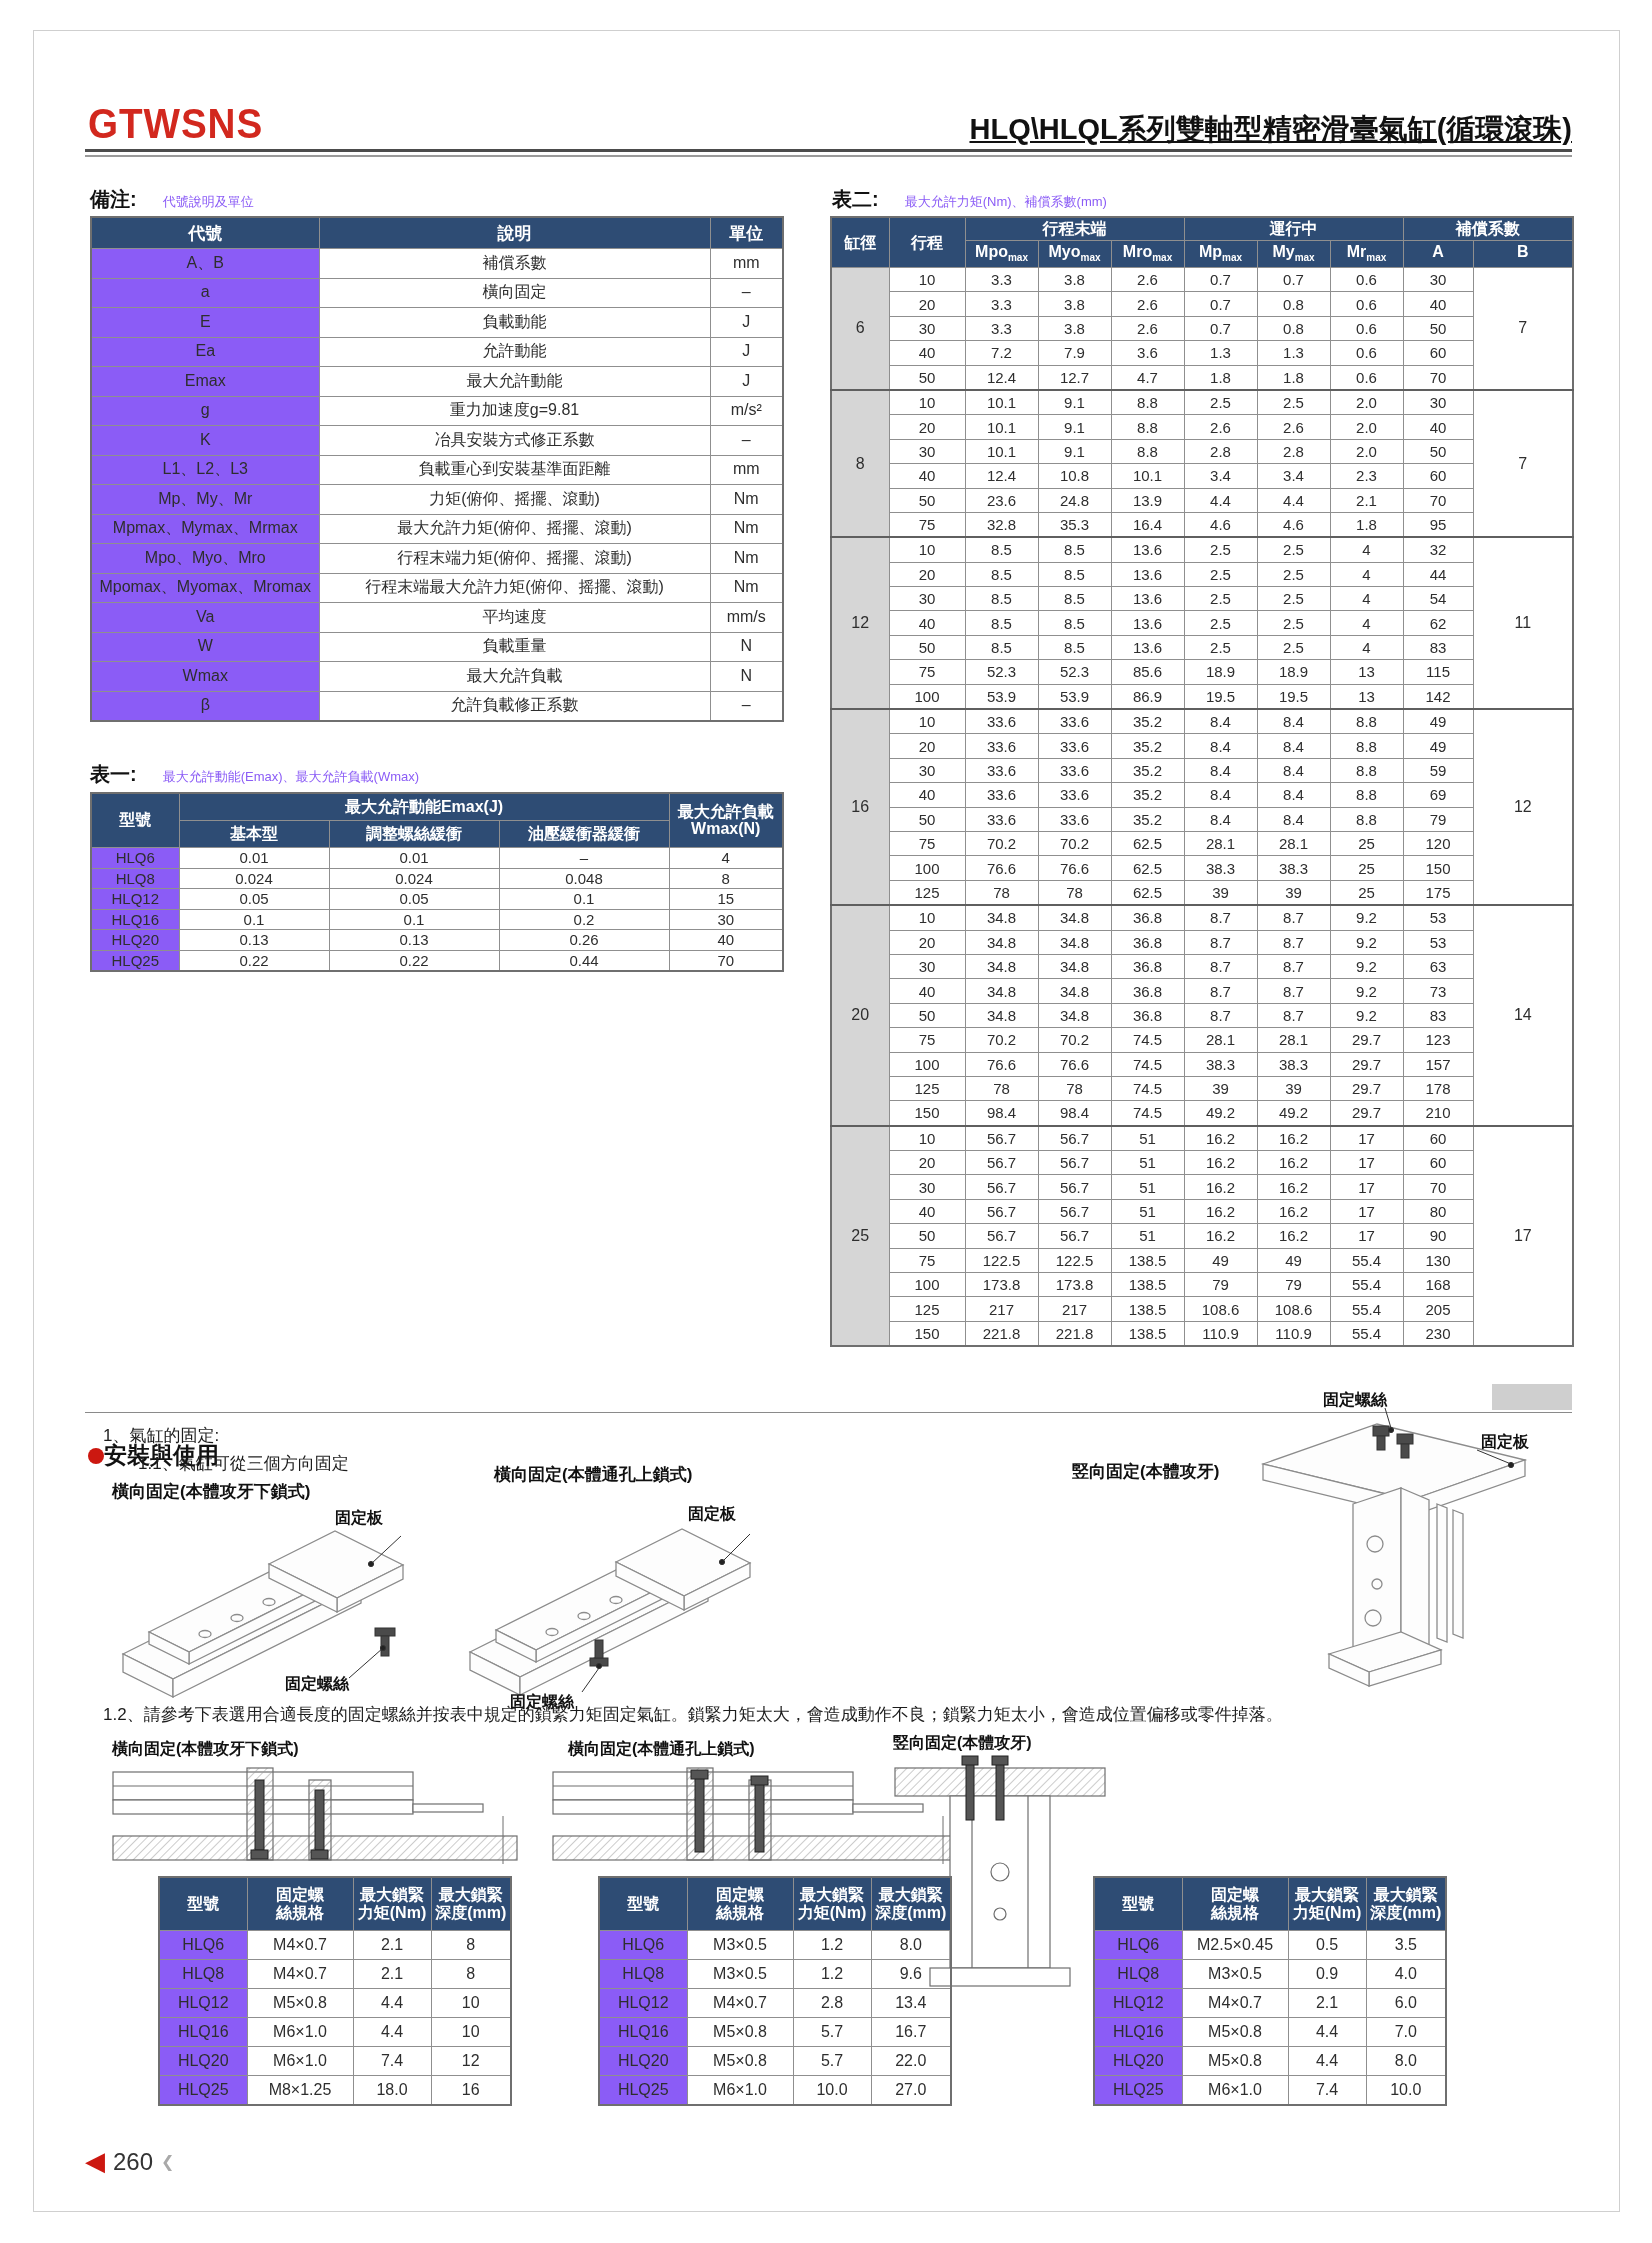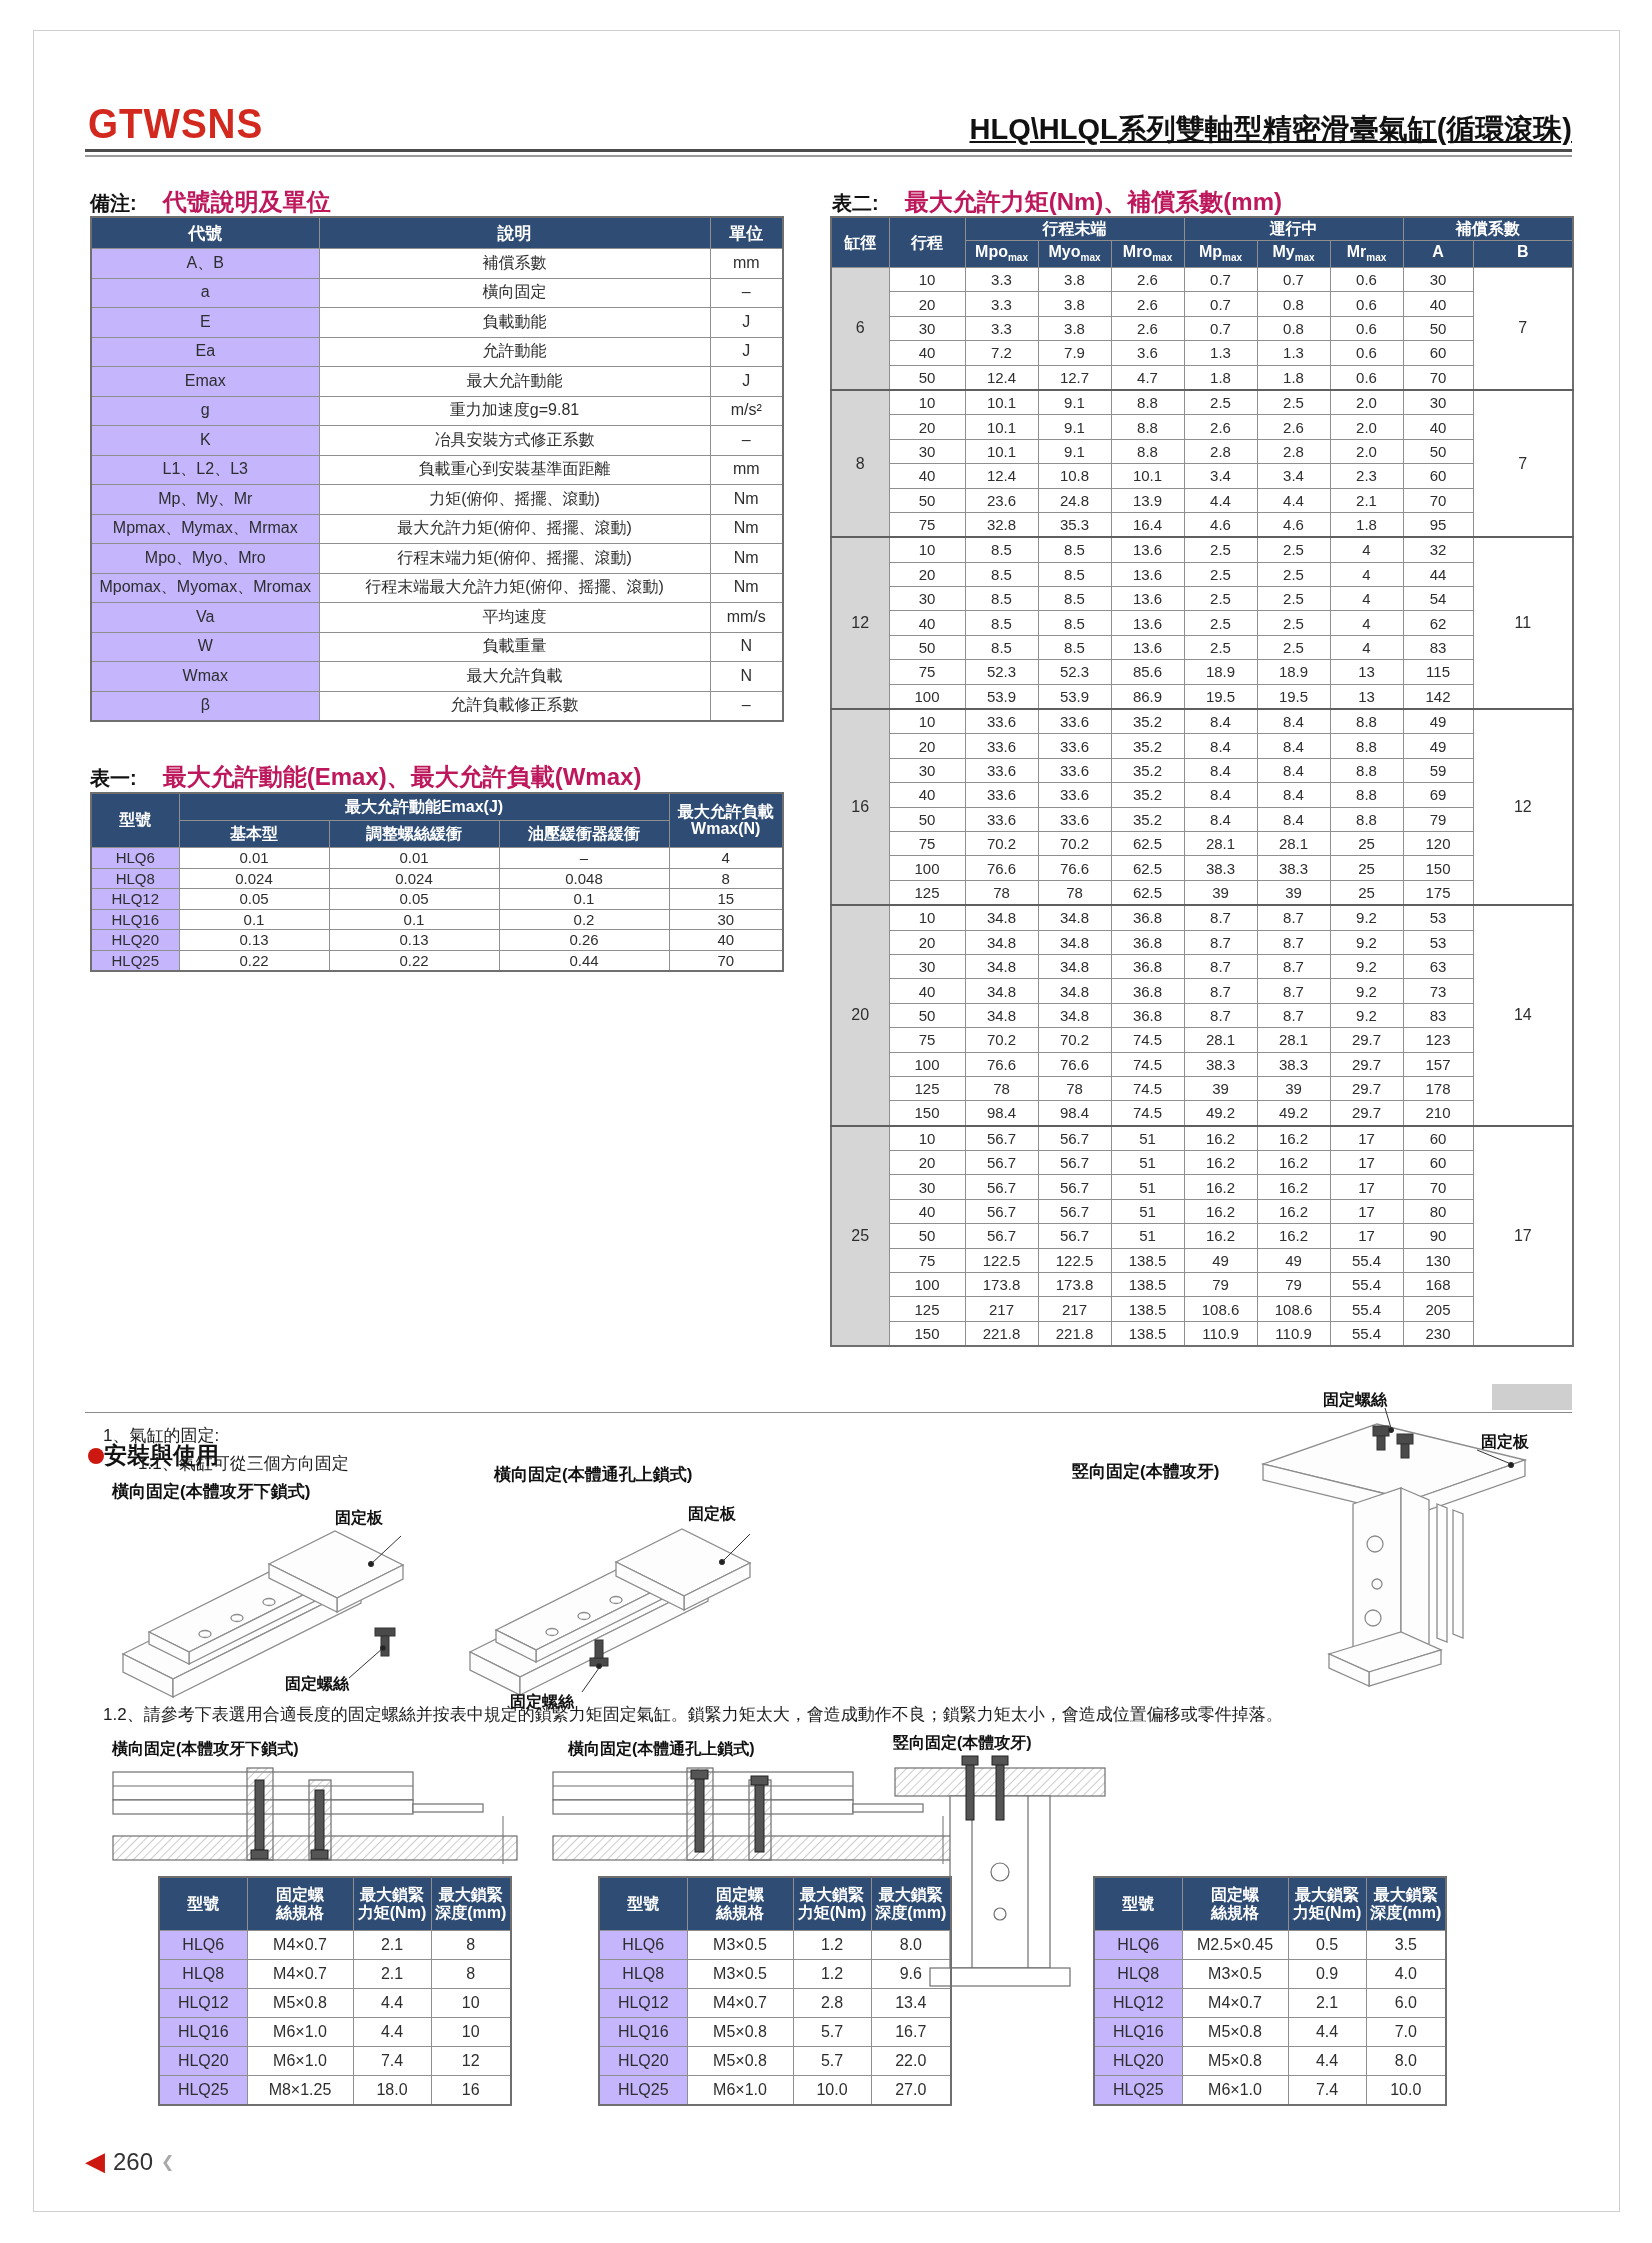--- a/index.html
+++ b/index.html
@@ -6,26 +6,26 @@
   .page{position:relative;width:1652px;height:2243px;background:#ffffff;margin:0 auto;
         font-family:"Liberation Sans","DejaVu Sans",sans-serif;color:#2e2e2e;overflow:hidden;}
   .frame{position:absolute;left:33px;top:30px;width:1585px;height:2180px;border:1px solid #cfcfcf;}
   .abs{position:absolute;}
   
   .brand{font-size:42px;font-weight:900;color:#d2281e;letter-spacing:1px;transform:scaleX(.92);transform-origin:left center;}
   .doc-title{font-size:29px;font-weight:700;color:#111;white-space:nowrap;text-decoration:underline;}
   .rule{border-top:3px solid #4c4c4c;border-bottom:2px solid #9a9a9a;height:3px;}
   
   .h-label{font-size:20px;font-weight:700;color:#111;margin-right:26px;}
-  .h-text{font-size:24px;font-weight:700;color:#be185d;}
+  .h-text{font-size:13px;font-weight:400;color:#8b5cf6;}
   
   table{border-collapse:collapse;table-layout:fixed;width:100%;}
   th,td{border:1px solid #8f8f8f;text-align:center;padding:0;font-weight:400;overflow:hidden;}
   thead th{background:#2e4c74;color:#fff;font-weight:700;}
-  .gray{background:#c4b5fd;}
+  .gray{background:#8b5cf6;}
   table.outer{border:2px solid #6f6f6f;}
   
   .notes td{height:28.5px;font-size:16px;line-height:1.05;}
   .notes thead th{height:30px;font-size:17px;}
   
   .t1 thead th{font-size:16px;height:26px;line-height:1.05;white-space:pre-line;}
   .t1 td{height:19.5px;font-size:15px;}
   
   .t2 thead th{font-size:16px;line-height:1.0;}
   .t2 .hr1 th{height:22px;}

